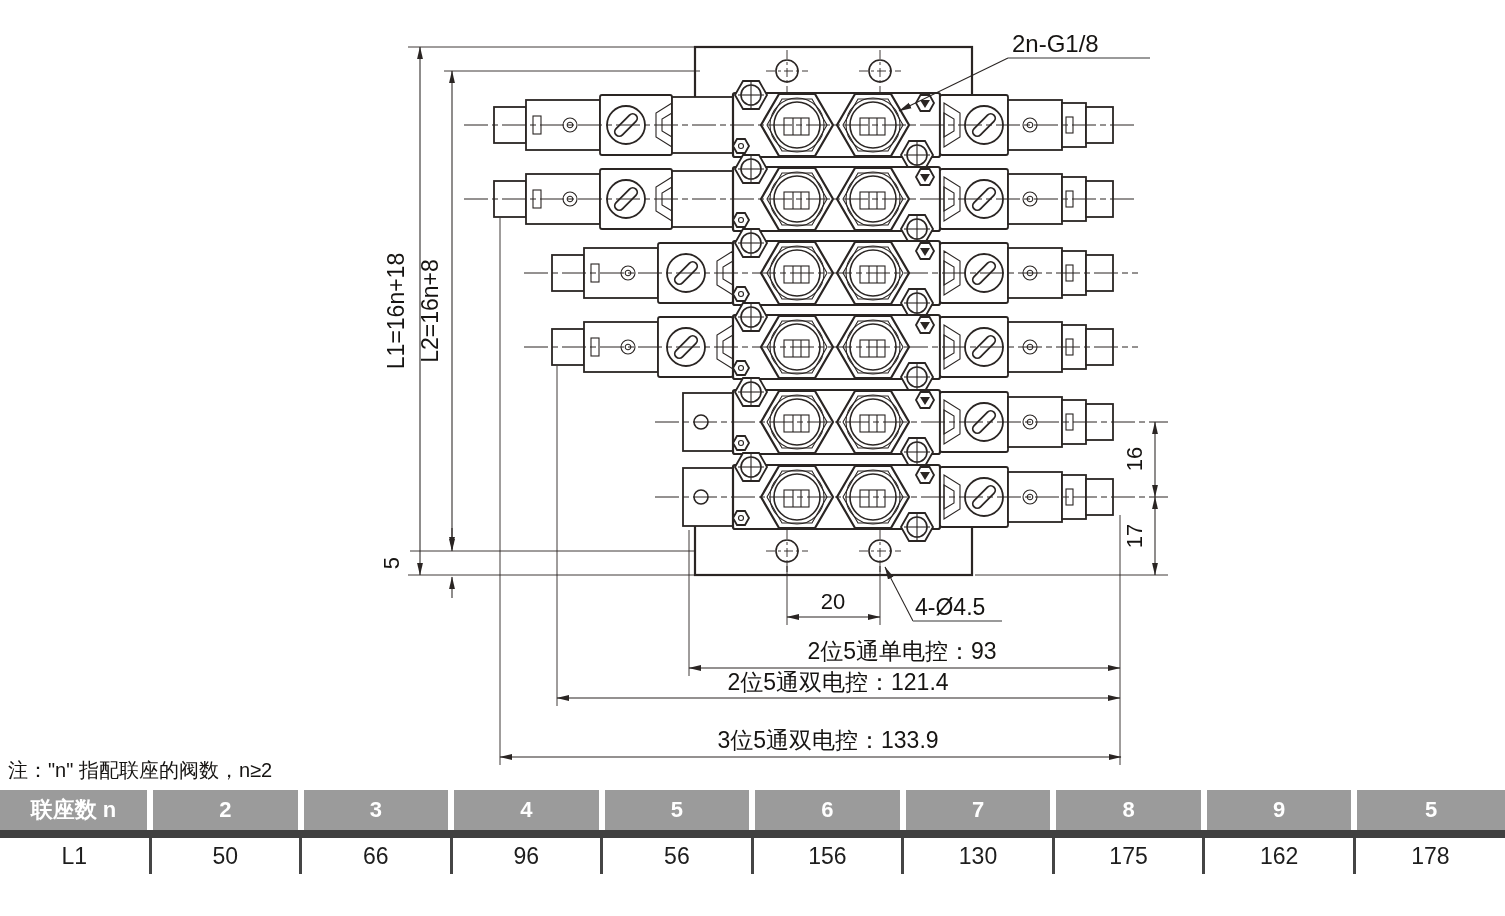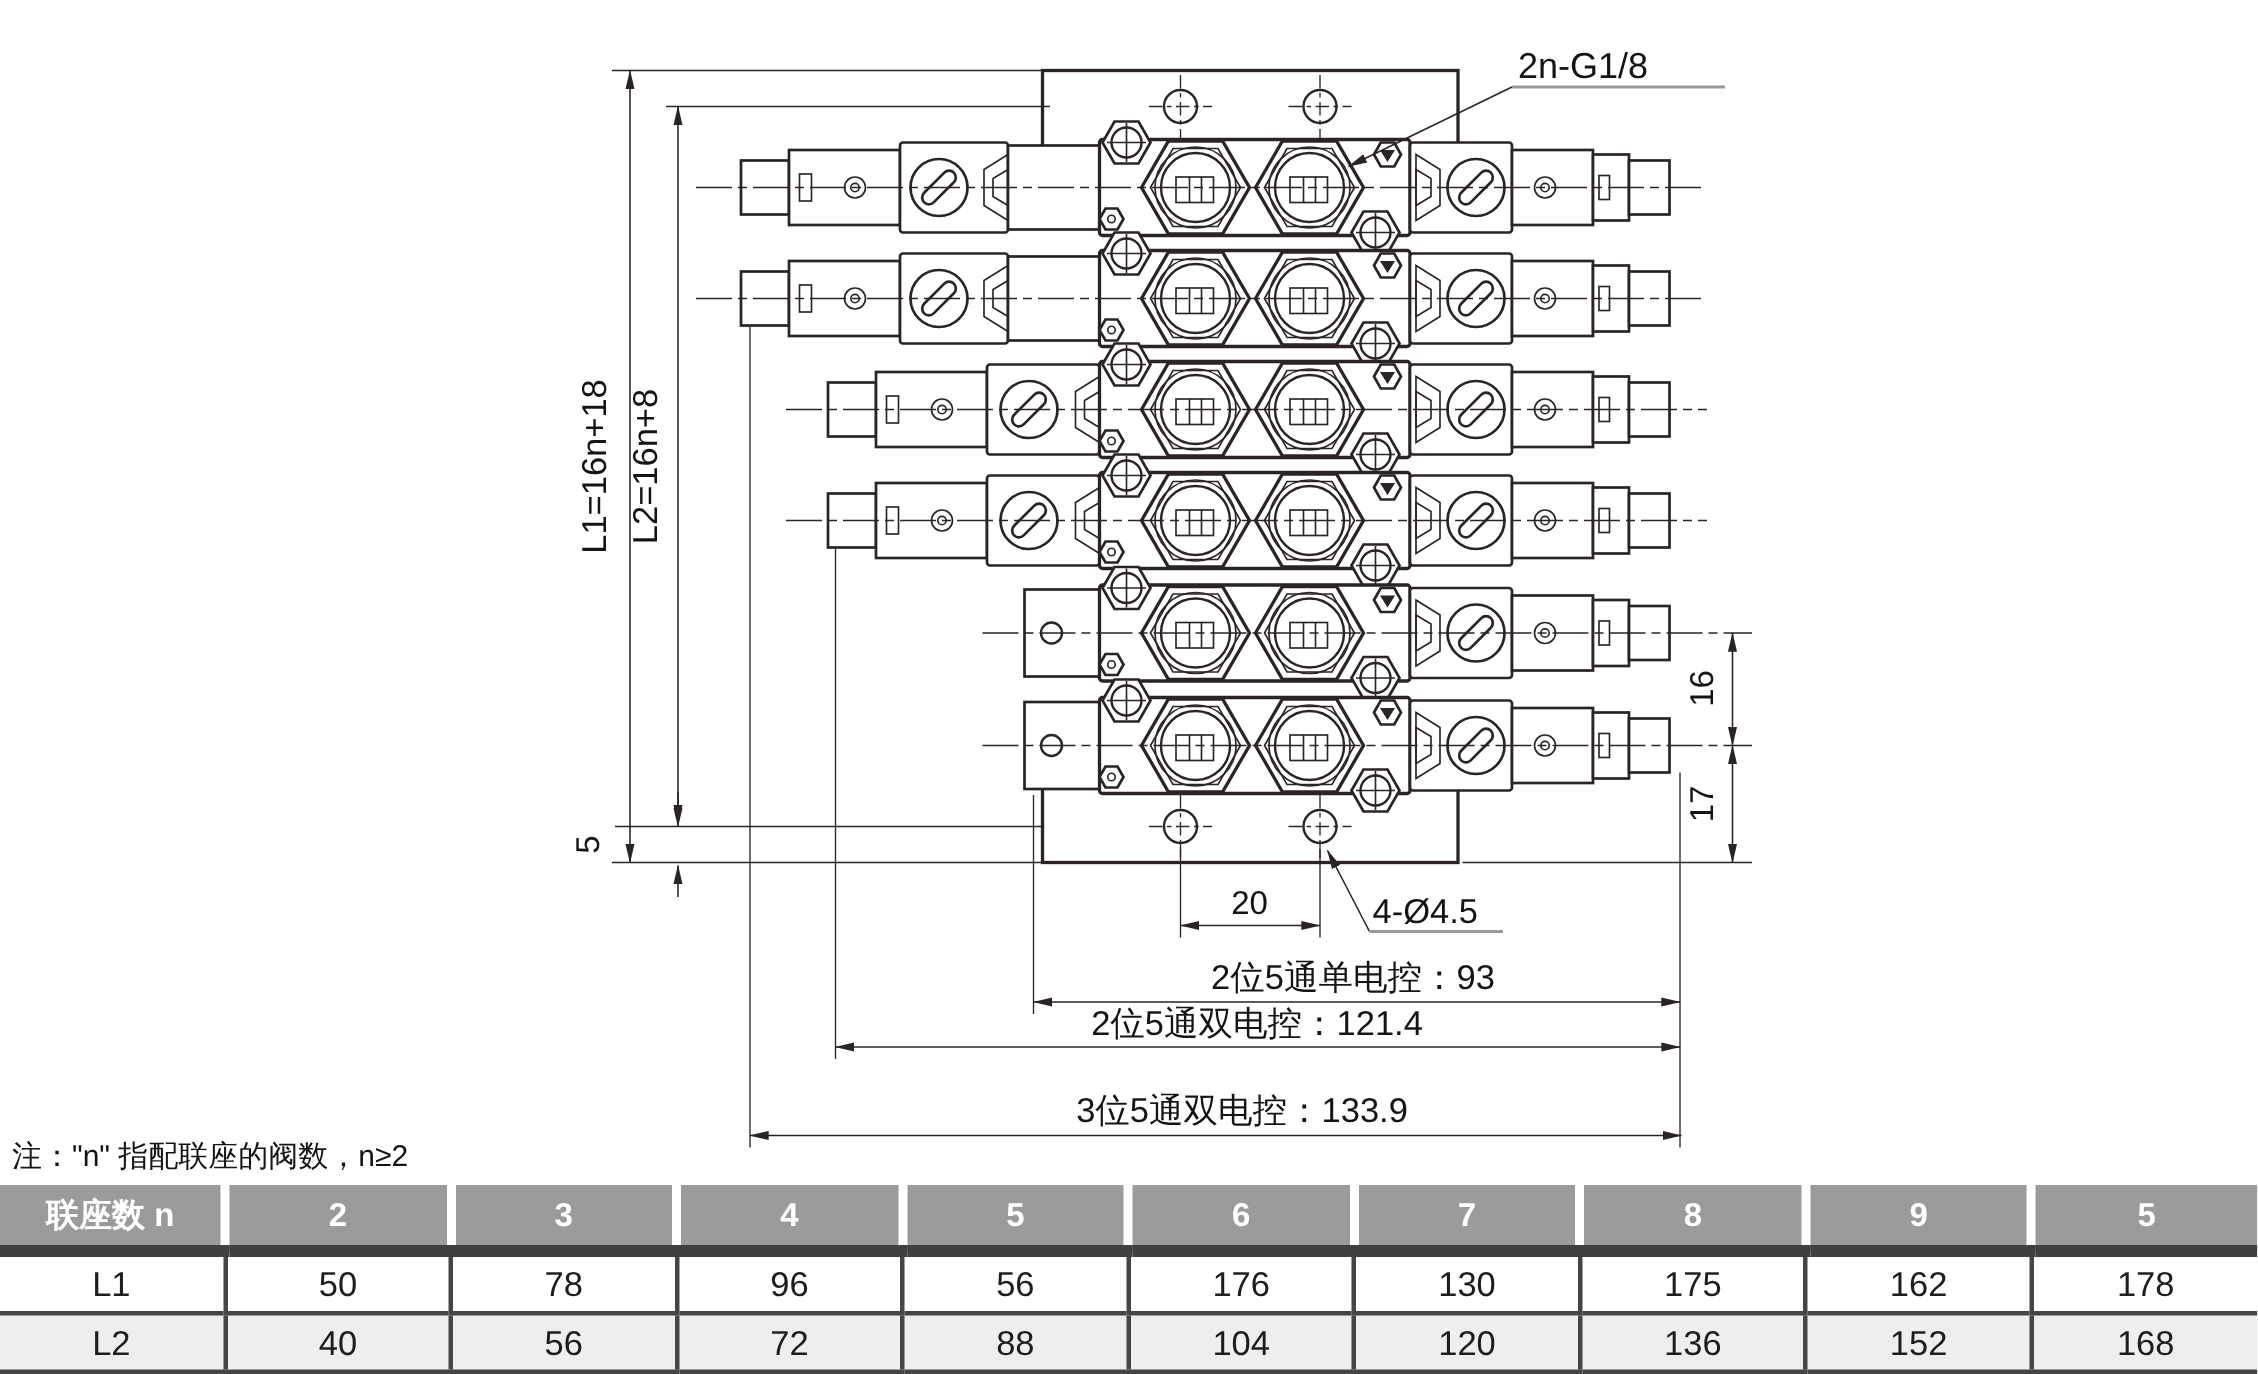--- a/index.html
+++ b/index.html
@@ -231,37 +231,25 @@
     <th>5</th>
     <th>6</th>
     <th>7</th>
     <th>8</th>
     <th>9</th>
     <th>5</th>
   </tr>
   <tr class="r1">
     <td>L1</td>
     <td>50</td>
-    <td>78</td>
+    <td>66</td>
     <td>96</td>
     <td>56</td>
-    <td>176</td>
+    <td>156</td>
     <td>130</td>
     <td>175</td>
     <td>162</td>
     <td>178</td>
   </tr>
-  <tr class="r2">
-    <td>L2</td>
-    <td>40</td>
-    <td>56</td>
-    <td>72</td>
-    <td>88</td>
-    <td>104</td>
-    <td>120</td>
-    <td>136</td>
-    <td>152</td>
-    <td>168</td>
-  </tr>
 </tbody>
     </table>
 
 </div>
 
 </body></html>

